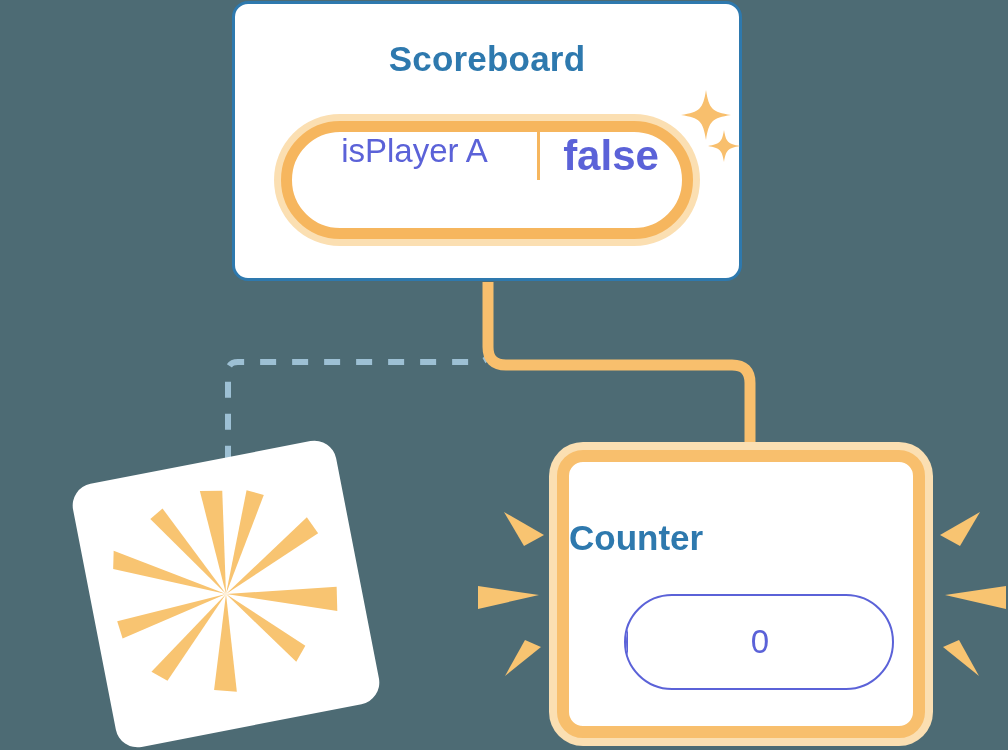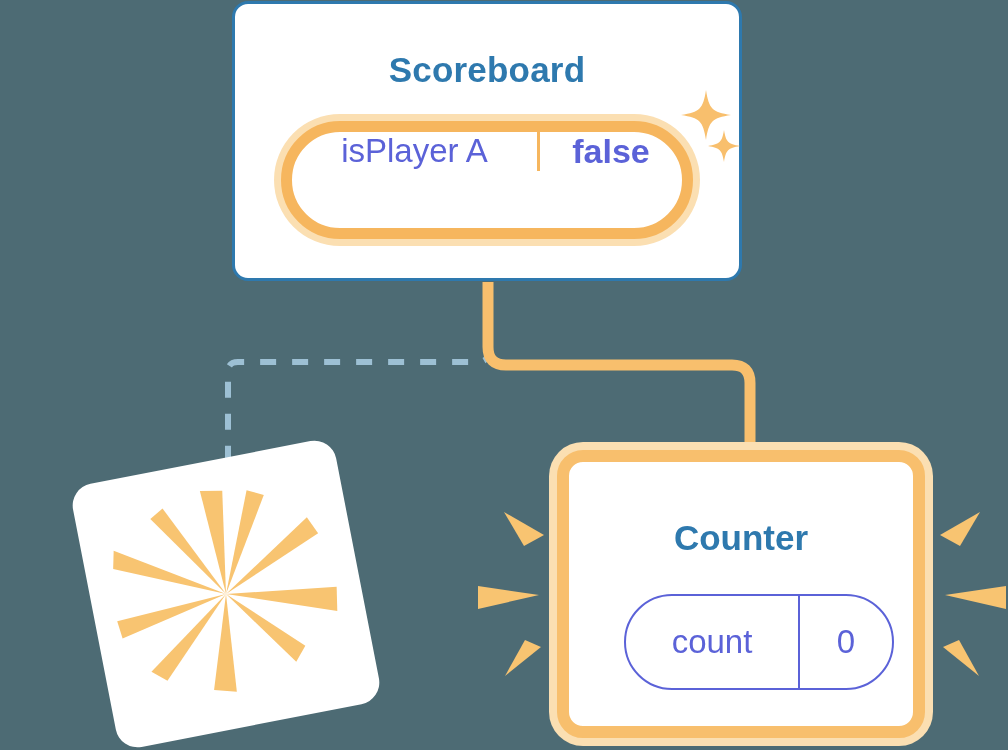--- a/index.html
+++ b/index.html
@@ -39,21 +39,21 @@
     background: #ffffff;
     border: 3px solid #2e79ae;
     border-radius: 16px;
     box-sizing: border-box;
     z-index: 5;
   }
   .card-title-blue {
     position: absolute;
     left: 0;
     right: 0;
-    top: 48px;
+    top: 37px;
     text-align: center;
     color: #2e79ae;
     font-size: 35px;
     font-weight: 600;
     letter-spacing: 0.2px;
     line-height: 1;
   }
 
   
   .pill-orange {
@@ -78,21 +78,21 @@
     justify-content: center;
     color: #5b62d8;
   }
   .pill-orange .cell-key {
     flex: 0 0 245px;
     font-size: 33px;
     font-weight: 400;
   }
   .pill-orange .cell-val {
     flex: 1 1 auto;
-    font-size: 34px;
+    font-size: 42px;
     font-weight: 700;
     border-left: 3px solid #f6b65e;
   }
 
   
   .card-counter {
     position: absolute;
     left: 557px;
     top: 450px;
     width: 368px;
@@ -102,21 +102,20 @@
     border-radius: 26px;
     box-sizing: border-box;
     box-shadow: 0 0 0 8px #fbdfb2;
     z-index: 5;
   }
   .card-title-counter {
     position: absolute;
     left: 0;
     right: 0;
     top: 58px;
-    text-align: center;
     color: #2e79ae;
     font-size: 35px;
     font-weight: 600;
     line-height: 1;
   }
   .pill-purple {
     position: absolute;
     left: 55px;
     top: 132px;
     width: 270px;
@@ -213,21 +212,20 @@
   <svg class="sparkles" viewBox="0 0 100 90">
     <g fill="#f8bf6d">
       <path d="M46 2 C49 21 52 24 71 27 C52 30 49 33 46 52 C43 33 40 30 21 27 C40 24 43 21 46 2 Z"></path>
       <path d="M64 42 C66 54 68 56 80 58 C68 60 66 62 64 74 C62 62 60 60 48 58 C60 56 62 54 64 42 Z"></path>
     </g>
   </svg>
 
   <div class="card-counter">
     <div class="card-title-counter">Counter</div>
     <div class="pill-purple">
-      <div class="cell cell-key">count</div>
       <div class="cell cell-val">0</div>
     </div>
   </div>
 
   <div class="card-tilted">
     <svg class="burst-inner" viewBox="0 0 268 268">
       <g fill="#f8c471">
         <polygon points="134,134 128,28 150,32"></polygon>
         <polygon points="134,134 74,46 88,38"></polygon>
         <polygon points="134,134 28,88 32,70"></polygon>

